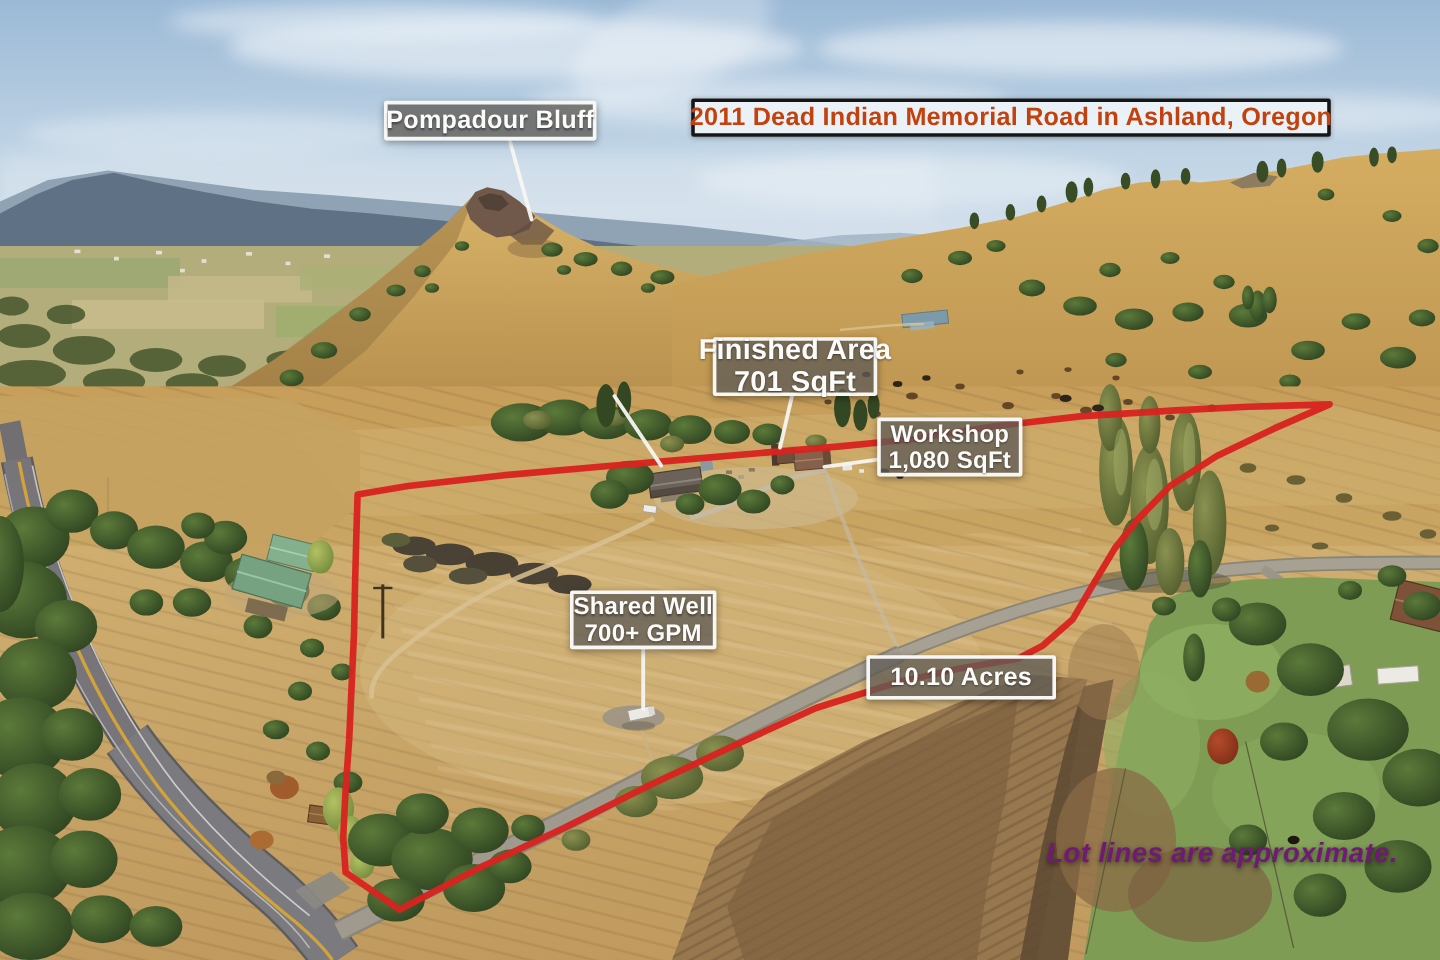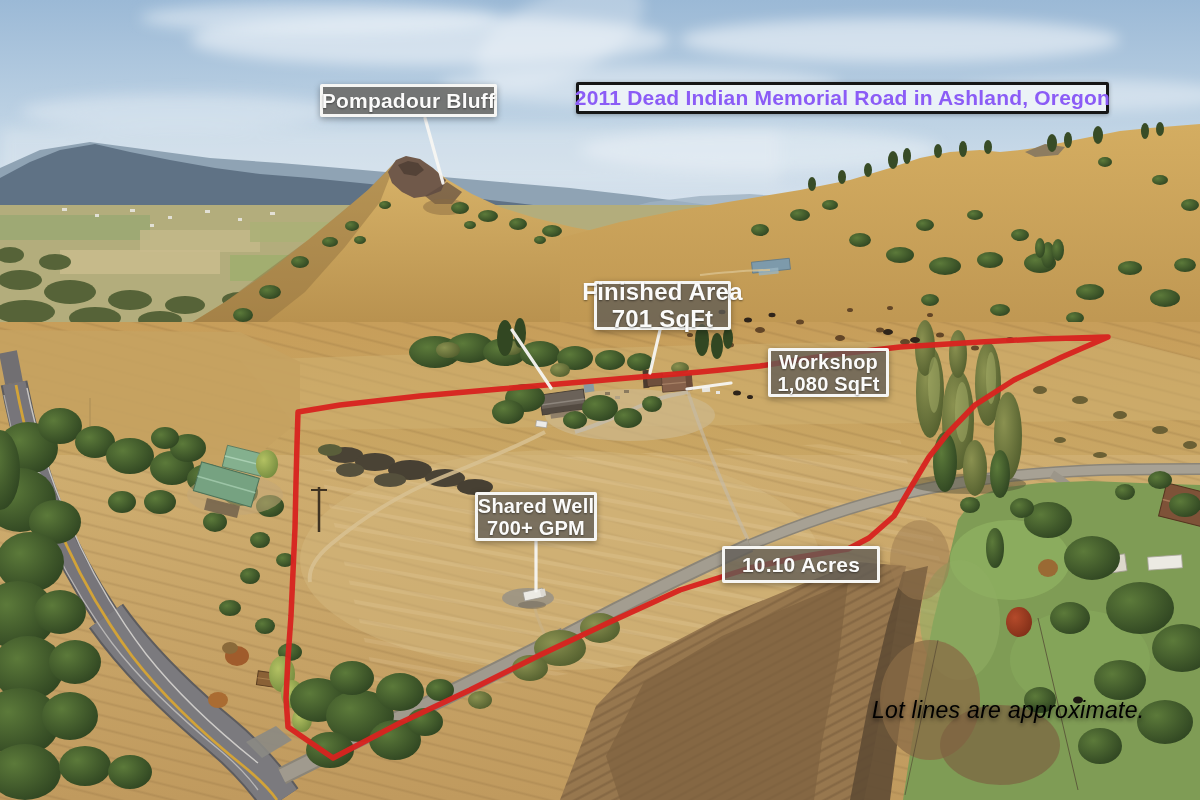--- a/index.html
+++ b/index.html
@@ -5,23 +5,23 @@
   html,body{margin:0;padding:0;background:#222;}
   .stage{position:relative;width:1200px;height:800px;overflow:hidden;
          font-family:"Liberation Sans",sans-serif;background:#c8a766;}
   .stage svg{position:absolute;inset:0;display:block;}
   .callout{position:absolute;box-sizing:border-box;display:flex;flex-direction:column;
            align-items:center;justify-content:center;text-align:center;
            font-weight:700;color:#fbfbfa;
            background:rgba(96,92,86,.78);border:3px solid #f6f6f4;border-radius:2px;
            box-shadow:0 2px 6px rgba(0,0,0,.35);line-height:1.1;letter-spacing:.2px;
            text-shadow:0 1px 2px rgba(0,0,0,.45);white-space:nowrap;}
-  .callout.light{background:rgba(236,242,248,.95);border-color:#161616;color:#8b5cf6;
+  .callout.light{background:rgba(236,242,248,.95);border-color:#161616;color:#c2410c;
            text-shadow:none;box-shadow:0 1px 4px rgba(0,0,0,.3);text-align:right;}
-  .disclaimer{position:absolute;font-style:italic;font-weight:400;color:#000000;
+  .disclaimer{position:absolute;font-style:italic;font-weight:700;color:#701a75;
            text-shadow:0 2px 4px rgba(0,0,0,.55);letter-spacing:.3px;white-space:nowrap;}
 </style>
 </head>
 <body>
 
 <div class="stage">
 
 <svg viewBox="0 0 1200 800" width="1200" height="800">
   <defs>
     <linearGradient id="skyG" x1="0" y1="0" x2="0" y2="1">
@@ -539,21 +539,21 @@
 <div class="callout light" style="left:576px;top:82px;width:533px;height:32px;font-size:21px;">
   <span>2011 Dead Indian Memorial Road in Ashland, Oregon</span>
 </div>
 
 
 <div class="callout" style="left:594px;top:281px;width:137px;height:49px;font-size:24px;">
   <span>Finished Area</span>
   <span>701 SqFt</span>
 </div>
 
-<div class="callout" style="left:731px;top:348px;width:121px;height:49px;font-size:20px;margin-left:37px;">
+<div class="callout" style="left:731px;top:348px;width:121px;height:49px;font-size:20px;">
   <span>Workshop</span>
   <span>1,080 SqFt</span>
 </div>
 
 <div class="callout" style="left:475px;top:492px;width:122px;height:49px;font-size:20px;">
   <span>Shared Well</span>
   <span>700+ GPM</span>
 </div>
 
 <div class="callout" style="left:722px;top:546px;width:158px;height:37px;font-size:21px;">

